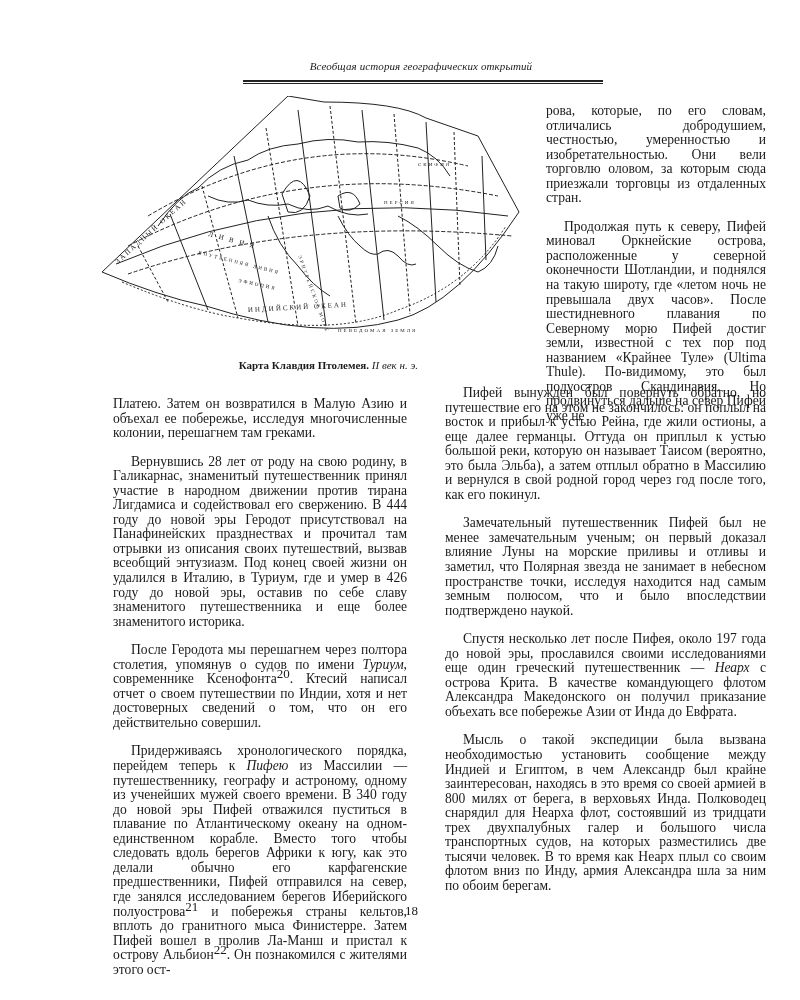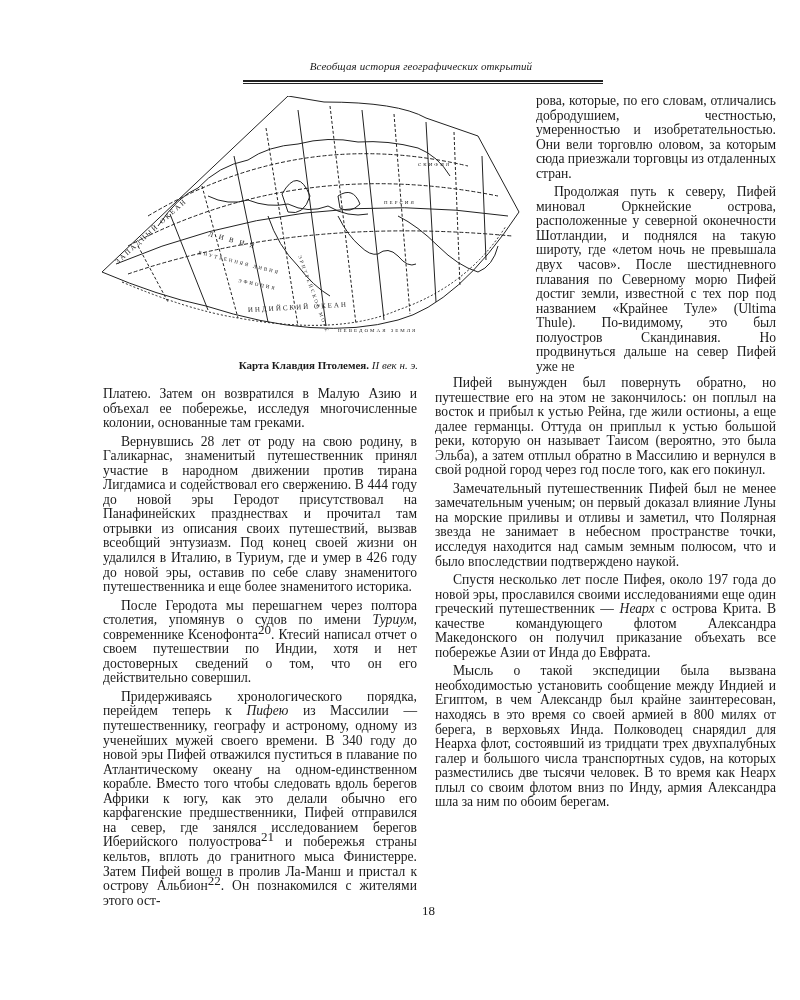--- a/index.html
+++ b/index.html
@@ -7,27 +7,27 @@
          font-family:"Liberation Serif","DejaVu Serif",serif; color:#1a1a1a; }
   .running-head { position:absolute; left:240px; top:60px; width:362px; text-align:center;
          font-style:italic; font-size:11px; letter-spacing:0.1px; }
   .head-rule { position:absolute; left:243px; top:80px; width:360px; height:4px;
          border-top:2px solid #222; border-bottom:1px solid #222; box-sizing:border-box; }
   .map { position:absolute; left:98px; top:96px; width:422px; height:246px; }
   .caption { position:absolute; left:160px; top:359px; width:258px; text-align:right; font-size:11px; }
   .caption b { font-weight:bold; }
   .caption i { font-style:italic; }
   .col { position:absolute; font-size:13.6px; line-height:14.55px; text-align:justify; }
-  .col p { margin:4px; text-indent:18px; }
+  .col p { margin:14px; text-indent:18px; }
   .col p.noindent { text-indent:0; }
   .col-left { left:99px; top:383px; width:322px; }
   .col-right-top { left:532px; top:90px; width:248px; }
   .col-right { left:431px; top:372px; width:349px; }
   sup { font-size:13px; vertical-align:5px; line-height:0; }
-  .page-num { position:absolute; left:405px; top:903px; width:30px; text-align:right; font-size:13px; }
+  .page-num { position:absolute; left:405px; top:903px; width:30px; text-align:left; font-size:13px; }
   .it { font-style:italic; }
 </style>
 </head>
 <body>
 
 <div class="running-head">Всеобщая история географических открытий</div>
 <div class="head-rule"></div>
 
 <svg class="map" viewBox="0 0 422 246" xmlns="http://www.w3.org/2000/svg">
   <g fill="none" stroke="#222" stroke-width="1">
@@ -79,21 +79,21 @@
   <b>Карта Клавдия Птолемея.</b>
   <i>II век н. э.</i>
 </div>
 
 <div class="col col-right-top">
   <p class="noindent">рова, которые, по его словам, отличались добродушием, честностью, умеренностью и изобретательностью. Они вели торговлю оловом, за которым сюда приезжали торговцы из отдаленных стран.</p>
   <p>Продолжая путь к северу, Пифей миновал Оркнейские острова, расположенные у северной оконечности Шотландии, и поднялся на такую широту, где «летом ночь не превышала двух часов». После шестидневного плавания по Северному морю Пифей достиг земли, известной с тех пор под названием «Крайнее Туле» (Ultima Thule). По-видимому, это был полуостров Скандинавия. Но продвинуться дальше на север Пифей уже не</p>
 </div>
 
 <div class="col col-left">
-  <p class="noindent">Платею. Затем он возвратился в Малую Азию и объехал ее побережье, исследуя многочисленные колонии, основанные там греками.</p>
+  <p class="noindent">Платею. Затем он возвратился в Малую Азию и объехал ее побережье, исследуя многочисленные колонии, перешагнем там греками.</p>
   <p>Вернувшись 28 лет от роду на свою родину, в Галикарнас, знаменитый путешественник принял участие в народном движении против тирана Лигдамиса и содействовал его свержению. В 444 году до новой эры Геродот присутствовал на Панафинейских празднествах и прочитал там отрывки из описания своих путешествий, вызвав всеобщий энтузиазм. Под конец своей жизни он удалился в Италию, в Туриум, где и умер в 426 году до новой эры, оставив по себе славу знаменитого путешественника и еще более знаменитого историка.</p>
   <p><span>После Геродота мы перешагнем через полтора столетия, упомянув о судов по имени </span><span class="it">Туриум</span><span>, современнике Ксенофонта</span><sup>20</sup><span>. Ктесий написал отчет о своем путешествии по Индии, хотя и нет достоверных сведений о том, что он его действительно совершил.</span></p>
   <p><span>Придерживаясь хронологического порядка, перейдем теперь к </span><span class="it">Пифею</span><span> из Массилии — путешественнику, географу и астроному, одному из ученейших мужей своего времени. В 340 году до новой эры Пифей отважился пуститься в плавание по Атлантическому океану на одном-единственном корабле. Вместо того чтобы следовать вдоль берегов Африки к югу, как это делали обычно его карфагенские предшественники, Пифей отправился на север, где занялся исследованием берегов Иберийского полуострова</span><sup>21</sup><span> и побережья страны кельтов, вплоть до гранитного мыса Финистерре. Затем Пифей вошел в пролив Ла-Манш и пристал к острову Альбион</span><sup>22</sup><span>. Он познакомился с жителями этого ост-</span></p>
 </div>
 
 <div class="col col-right">
   <p>Пифей вынужден был повернуть обратно, но путешествие его на этом не закончилось: он поплыл на восток и прибыл к устью Рейна, где жили остионы, а еще далее германцы. Оттуда он приплыл к устью большой реки, которую он называет Таисом (вероятно, это была Эльба), а затем отплыл обратно в Массилию и вернулся в свой родной город через год после того, как его покинул.</p>
   <p>Замечательный путешественник Пифей был не менее замечательным ученым; он первый доказал влияние Луны на морские приливы и отливы и заметил, что Полярная звезда не занимает в небесном пространстве точки, исследуя находится над самым земным полюсом, что и было впоследствии подтверждено наукой.</p>
   <p><span>Спустя несколько лет после Пифея, около 197 года до новой эры, прославился своими исследованиями еще один греческий путешественник — </span><span class="it">Неарх</span><span> с острова Крита. В качестве командующего флотом Александра Македонского он получил приказание объехать все побережье Азии от Инда до Евфрата.</span></p>
   <p>Мысль о такой экспедиции была вызвана необходимостью установить сообщение между Индией и Египтом, в чем Александр был крайне заинтересован, находясь в это время со своей армией в 800 милях от берега, в верховьях Инда. Полководец снарядил для Неарха флот, состоявший из тридцати трех двухпалубных галер и большого числа транспортных судов, на которых разместились две тысячи человек. В то время как Неарх плыл со своим флотом вниз по Инду, армия Александра шла за ним по обоим берегам.</p>

